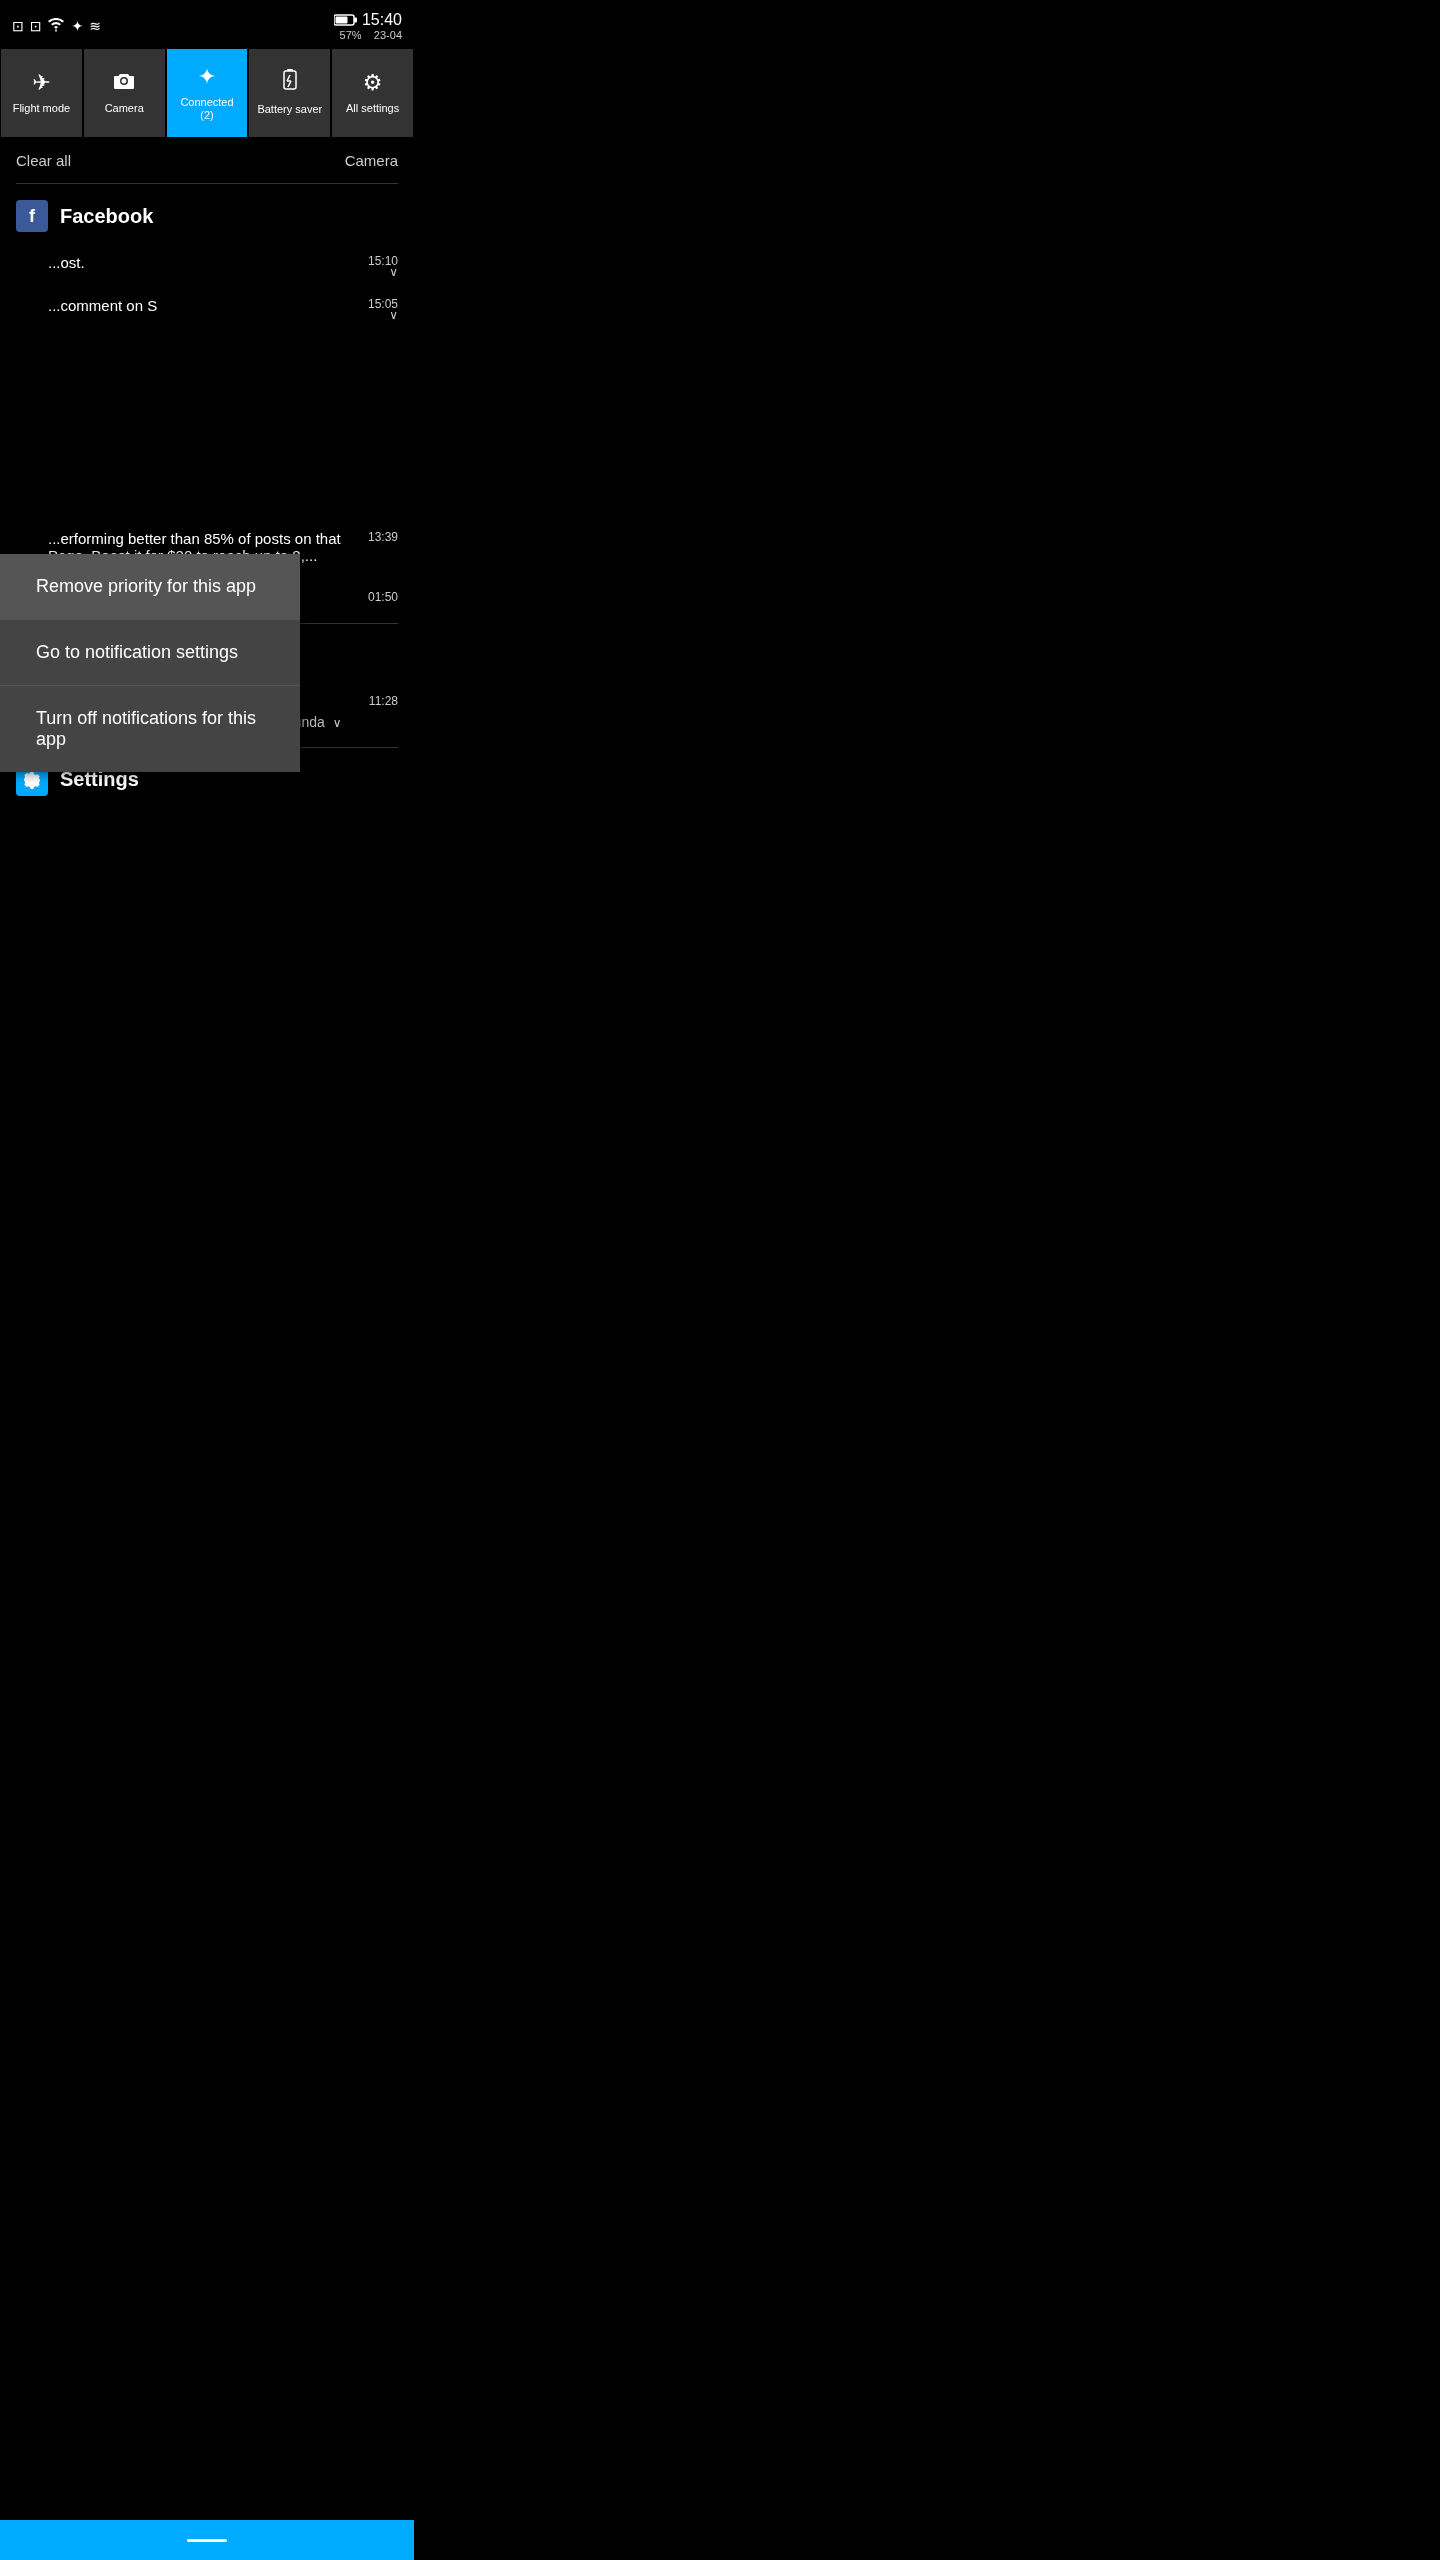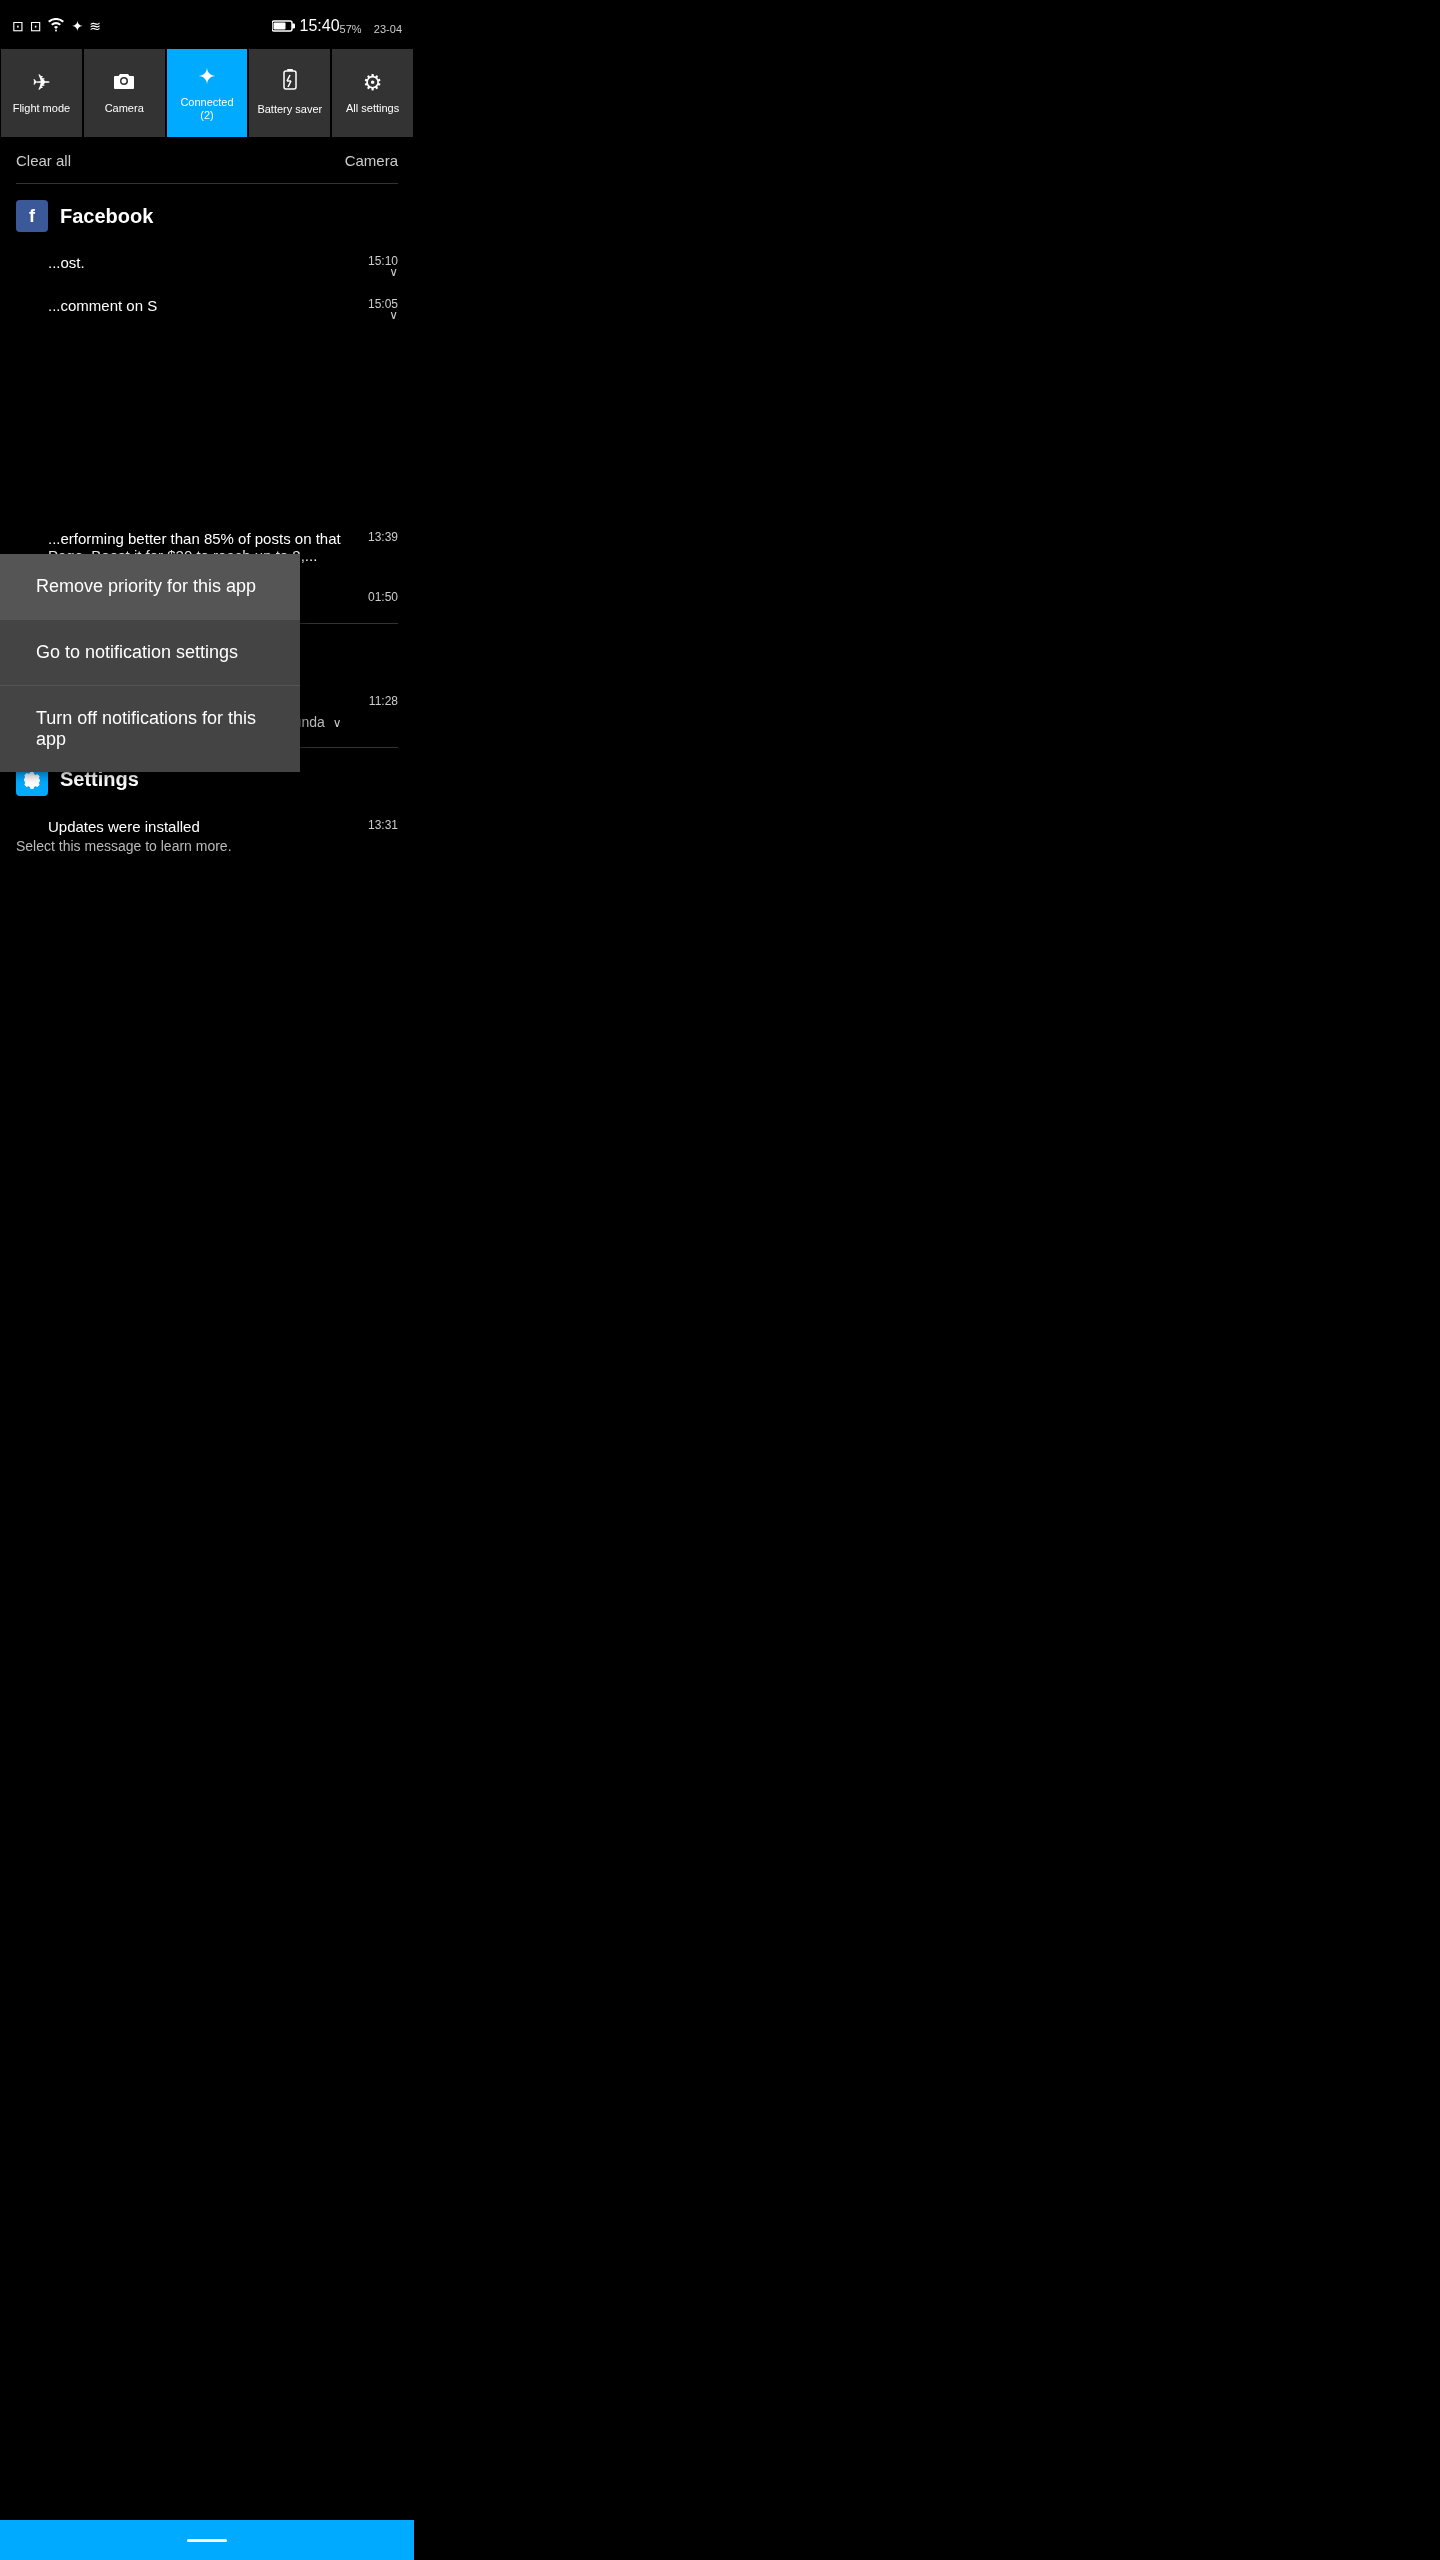--- a/index.html
+++ b/index.html
@@ -29,21 +29,21 @@
       gap: 6px;
     }
 
     .status-icon {
       font-size: 14px;
       color: #fff;
     }
 
     .status-right {
       display: flex;
-      flex-direction: row;
+      flex-direction: column;
       align-items: flex-end;
       font-size: 13px;
     }
 
     .status-time {
       font-size: 16px;
       font-weight: 300;
     }
 
     .status-info {
@@ -414,24 +414,17 @@
 <div class="section-wrap">
   <div class="app-header">
     <div class="app-icon-settings">
       <svg width="18" height="18" viewBox="0 0 18 18" fill="white">
         <path d="M9 5a4 4 0 1 1 0 8A4 4 0 0 1 9 5zm0 2a2 2 0 1 0 0 4 2 2 0 0 0 0-4zM7.5 1h3l.5 2 1.5.9 2-.7 2.1 2.1-.7 2L17 9v1l-1.1 1.8.7 2-2.1 2.1-2-.7-1.5.9-.5 2h-3l-.5-2-1.5-.9-2 .7-2.1-2.1.7-2L1 9V8l1.1-1.8-.7-2 2.1-2.1 2 .7 1.5-.9.5-2z"></path>
       </svg>
     </div>
     <span class="app-name">Settings</span>
   </div>
 
-  <div class="notif-item">
-    <div class="notif-header">
-      <span class="notif-title">Updates were installed</span>
-      <span class="notif-time">13:31</span>
-    </div>
-    <div class="notif-body">Select this message to learn more.</div>
-  </div>
 </div>
 
 <div class="bottom-bar">
   <div class="bottom-bar-line"></div>
 </div>
 
 </body></html>

